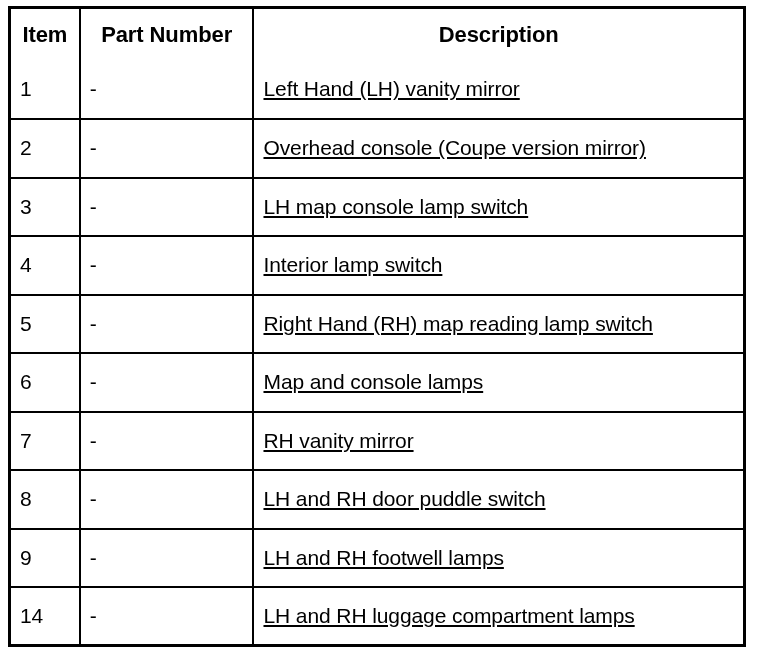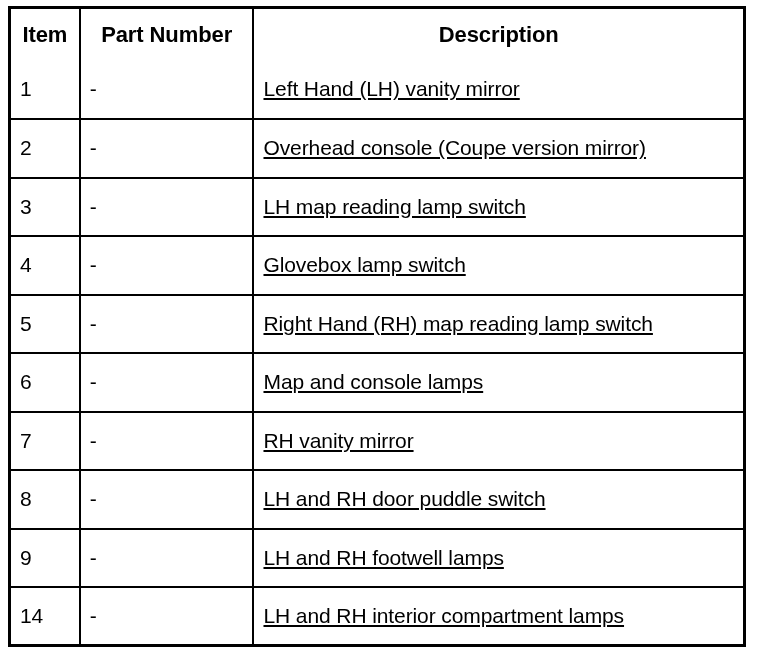--- a/index.html
+++ b/index.html
@@ -109,26 +109,26 @@
           <td class="cell-description">Left Hand (LH) vanity mirror</td>
         </tr>
         <tr>
           <td class="cell-item">2</td>
           <td class="cell-part">-</td>
           <td class="cell-description">Overhead console (Coupe version mirror)</td>
         </tr>
         <tr>
           <td class="cell-item">3</td>
           <td class="cell-part">-</td>
-          <td class="cell-description">LH map reading lamp switch</td>
+          <td class="cell-description">LH map console lamp switch</td>
         </tr>
         <tr>
           <td class="cell-item">4</td>
           <td class="cell-part">-</td>
-          <td class="cell-description">Glovebox lamp switch</td>
+          <td class="cell-description">Interior lamp switch</td>
         </tr>
         <tr>
           <td class="cell-item">5</td>
           <td class="cell-part">-</td>
           <td class="cell-description">Right Hand (RH) map reading lamp switch</td>
         </tr>
         <tr>
           <td class="cell-item">6</td>
           <td class="cell-part">-</td>
           <td class="cell-description">Map and console lamps</td>
@@ -144,17 +144,17 @@
           <td class="cell-description">LH and RH door puddle switch</td>
         </tr>
         <tr>
           <td class="cell-item">9</td>
           <td class="cell-part">-</td>
           <td class="cell-description">LH and RH footwell lamps</td>
         </tr>
         <tr>
           <td class="cell-item">14</td>
           <td class="cell-part">-</td>
-          <td class="cell-description">LH and RH interior compartment lamps</td>
+          <td class="cell-description">LH and RH luggage compartment lamps</td>
         </tr>
       </tbody>
   </table>
 </div>
 
 </body></html>

